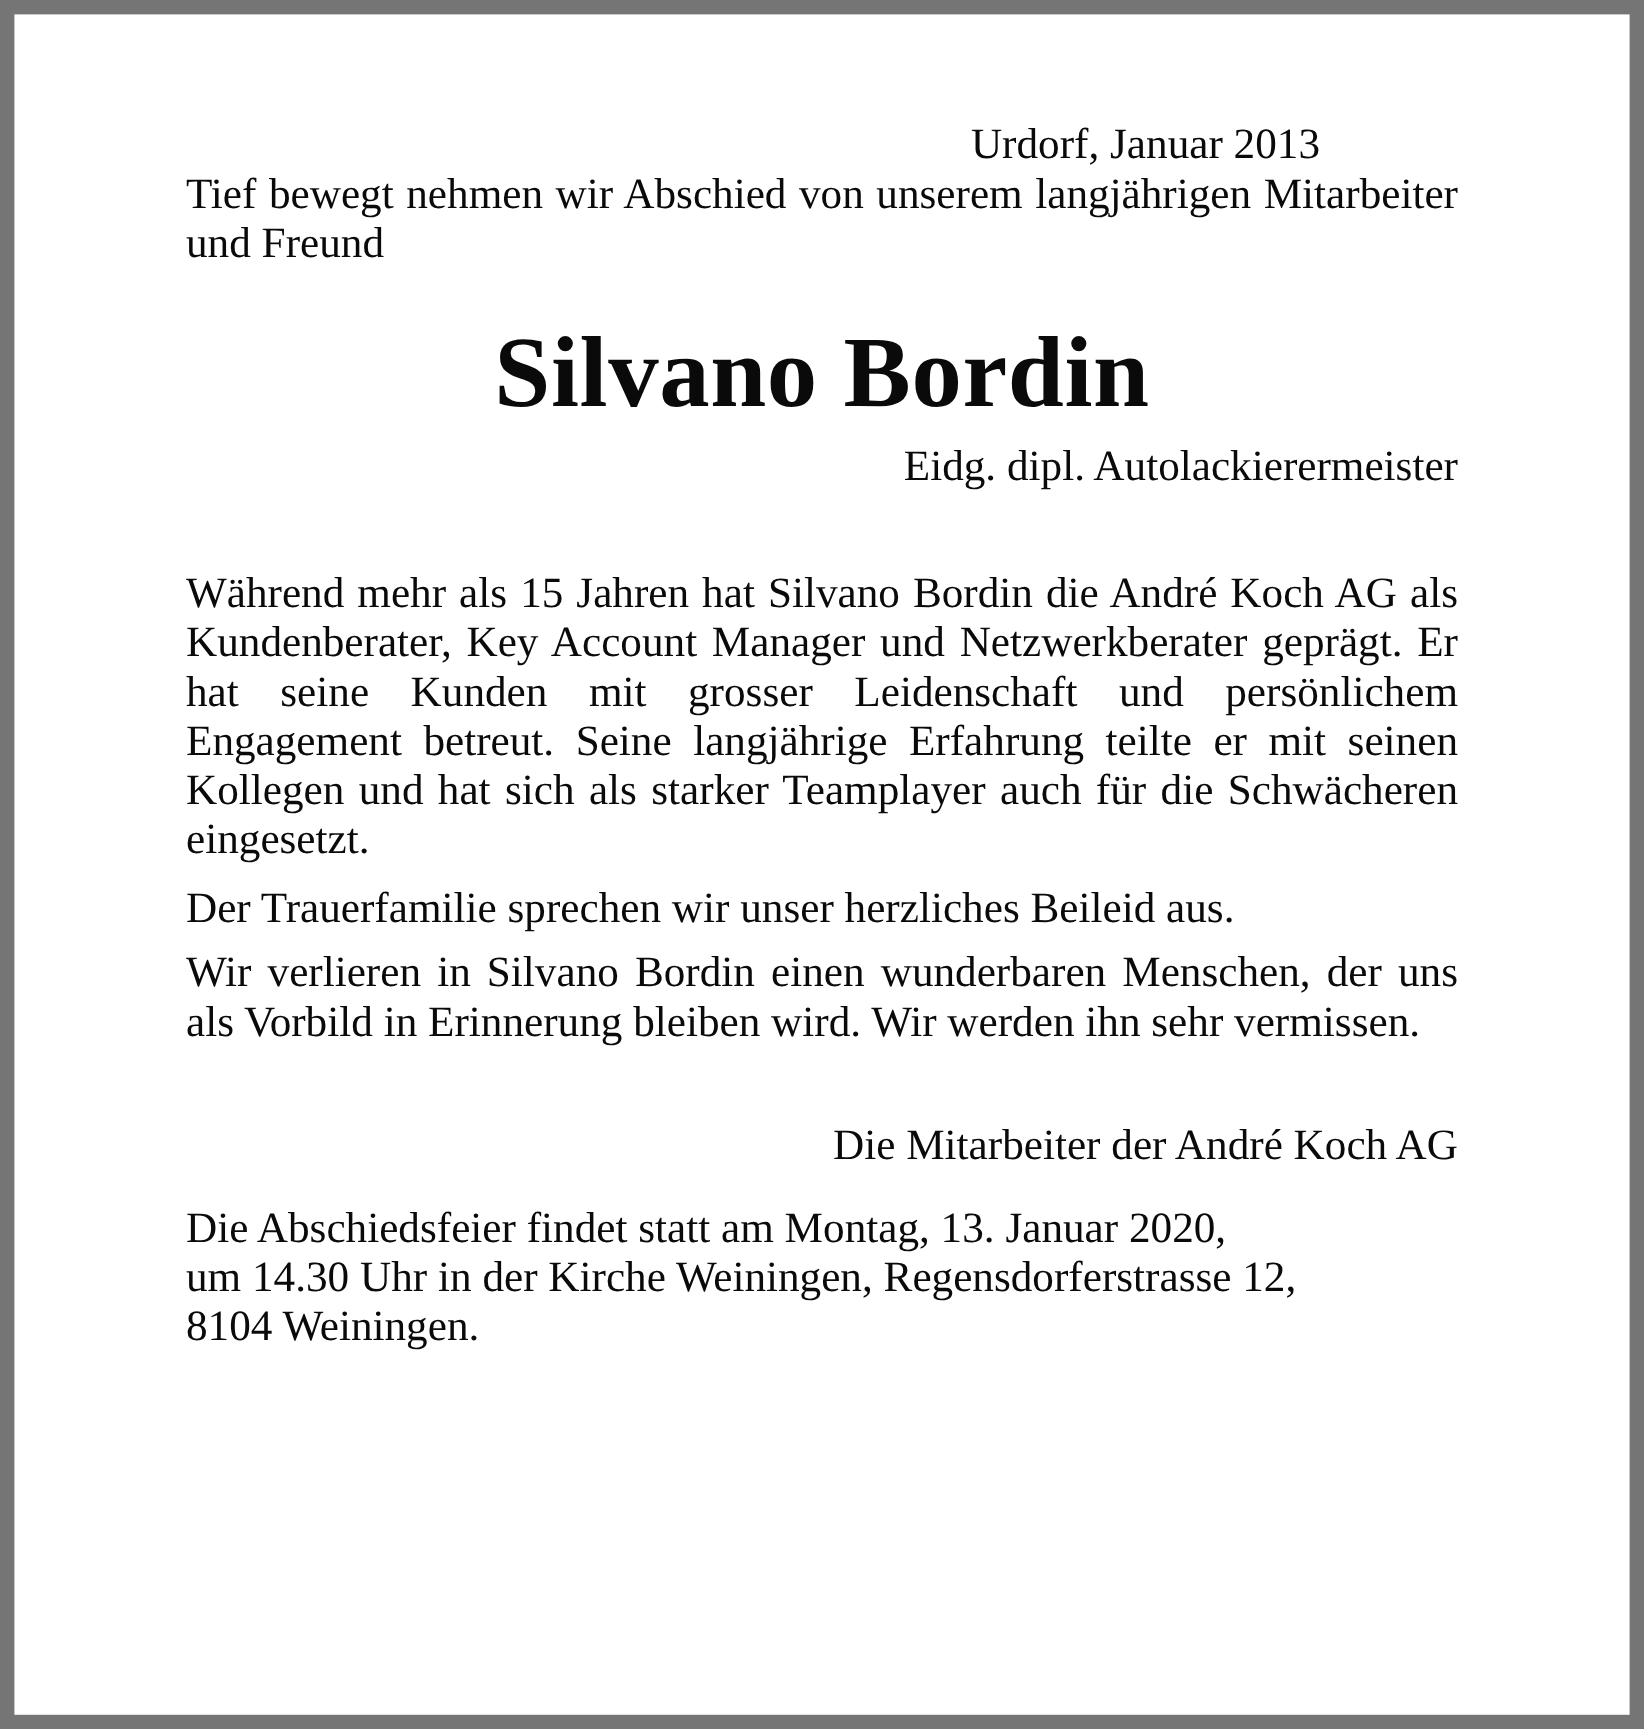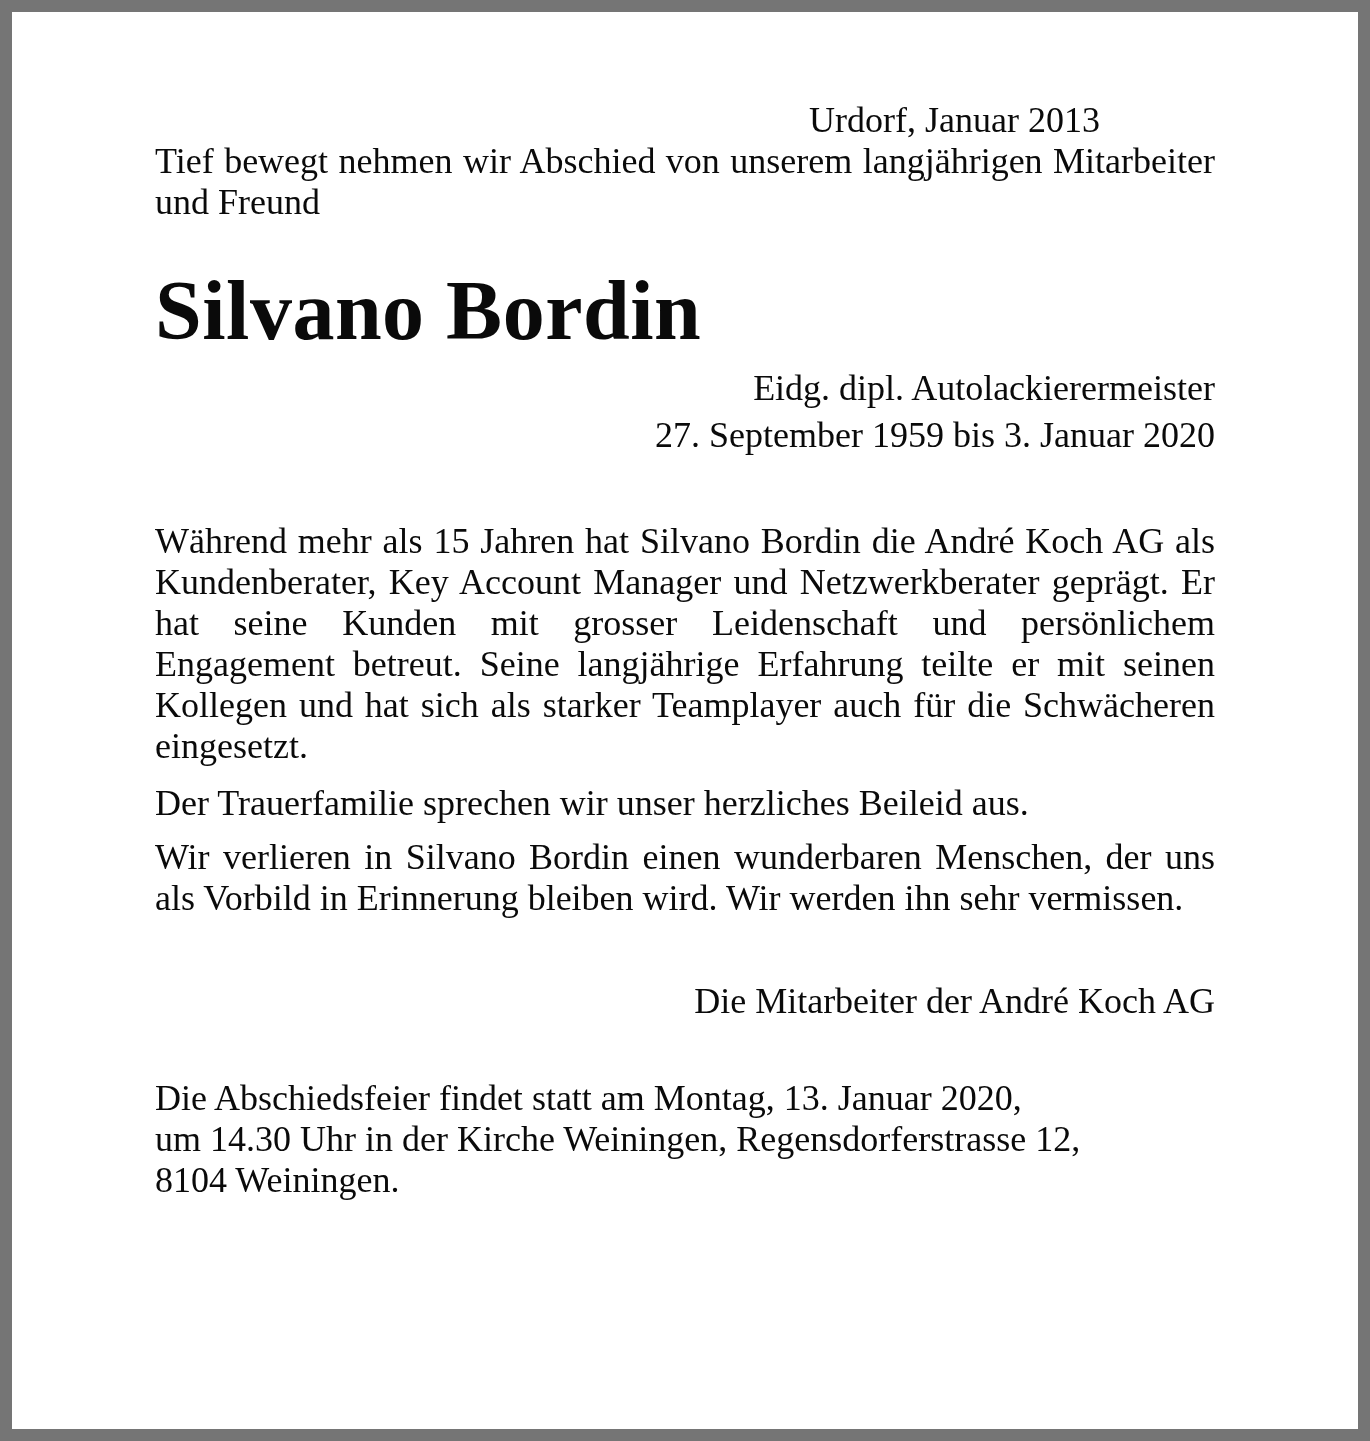--- a/index.html
+++ b/index.html
@@ -29,20 +29,21 @@
   }
   .intro {
     margin: 90px 0 0 0;
     text-align: justify;
   }
   .name {
     margin: 42px 0 0 0;
     font-size: 84px;
     line-height: 92px;
     font-weight: 700;
+    text-align: center;
     letter-spacing: 0.5px;
   }
   .subtitle {
     text-align: right;
     line-height: 47px;
   }
   .subtitle.first {
     margin-top: 8px;
   }
   .body {
@@ -58,39 +59,38 @@
     text-align: justify;
   }
   .p3 {
     margin-top: 16px;
   }
   .signature {
     margin-top: 62px;
     text-align: right;
   }
   .funeral {
-    margin-top: 56px;
+    margin-top: 28px;
     white-space: pre-line;
   }
 </style>
 </head>
 <body>
 
 <div class="page">
   <div class="content">
 
     <div class="dateline">Urdorf, Januar 2013</div>
 
     <p class="body intro">Tief bewegt nehmen wir Abschied von unserem langjährigen Mitarbeiter und Freund</p>
 
     <h1 class="name">Silvano Bordin</h1>
 
     <div class="subtitle first">Eidg. dipl. Autolackierermeister</div>
 
-    <div class="subtitle">27. September 1959 bis 3. Januar 2020</div>
 
     <p class="body p1">Während mehr als 15 Jahren hat Silvano Bordin die André Koch AG als Kundenberater, Key Account Manager und Netzwerkberater geprägt. Er hat seine Kunden mit grosser Leidenschaft und persönlichem Engagement betreut. Seine langjährige Erfahrung teilte er mit seinen Kollegen und hat sich als starker Teamplayer auch für die Schwächeren eingesetzt.</p>
 
     <p class="body p3">Der Trauerfamilie sprechen wir unser herzliches Beileid aus.</p>
 
     <p class="body p2">Wir verlieren in Silvano Bordin einen wunderbaren Menschen, der uns als Vorbild in Erinnerung bleiben wird. Wir werden ihn sehr vermissen.</p>
 
     <div class="signature">Die Mitarbeiter der André Koch AG</div>
 
     <p class="body funeral">Die Abschiedsfeier findet statt am Montag, 13. Januar 2020,

